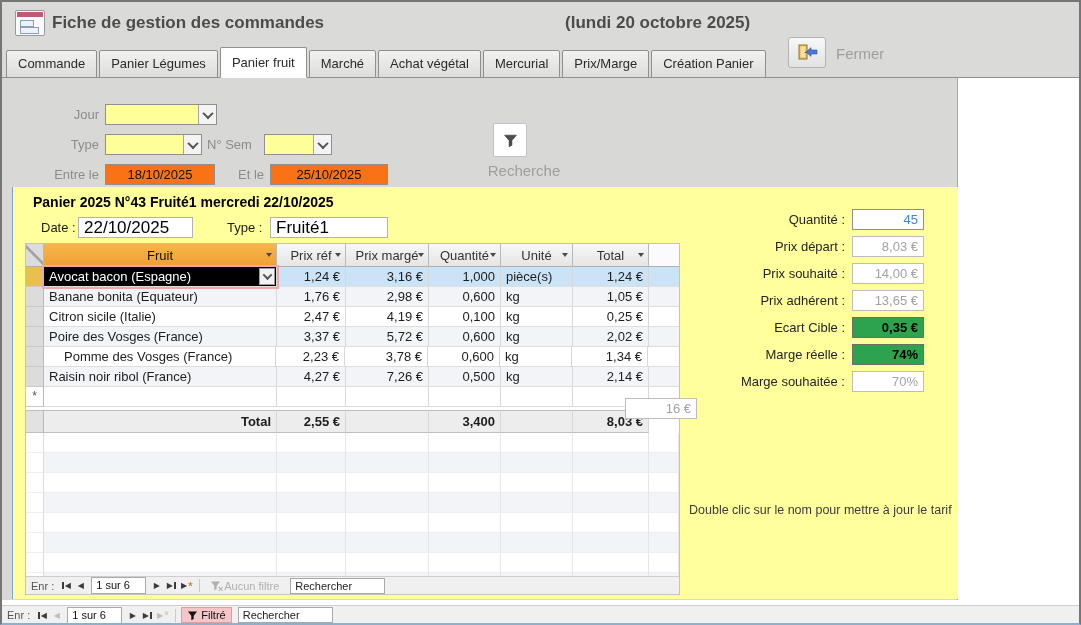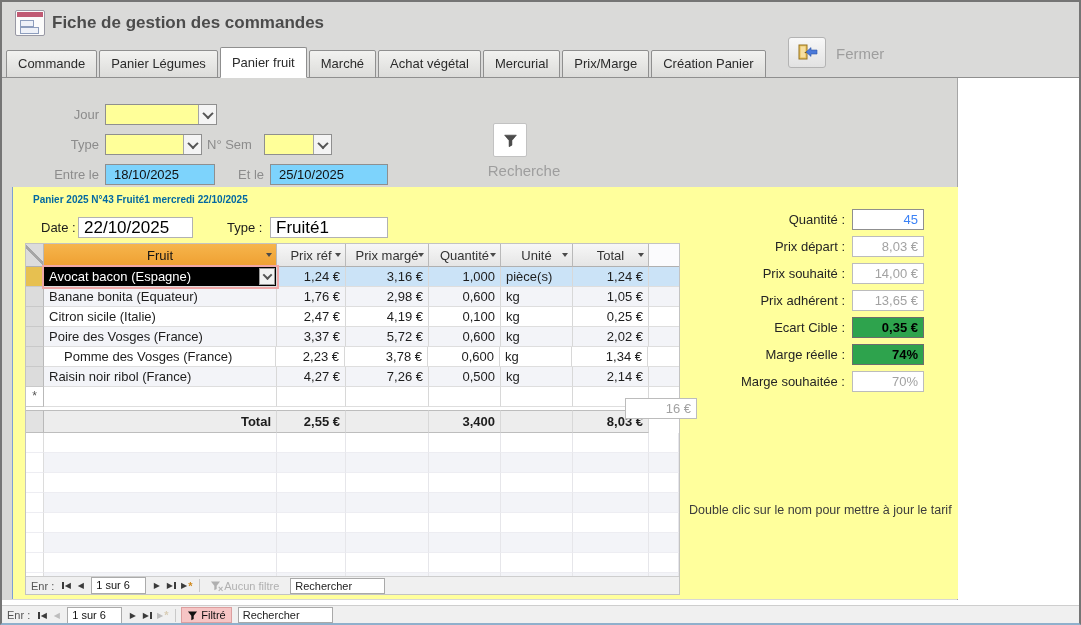--- a/index.html
+++ b/index.html
@@ -23,27 +23,27 @@
   .close-label{position:absolute;left:834px;top:43px;font-size:15px;color:#9e9e9e;}
 
   
   .formarea{position:absolute;left:0;top:76px;width:956px;height:522px;background:#d8d8d6;border-right:1px solid #a6a6a6;box-sizing:border-box;}
 
   .flabel{position:absolute;font-size:13px;color:#8c8c8c;line-height:21px;text-align:right;}
   .combo{position:absolute;height:21px;background:#ffff99;border:1px solid #8f8f8f;box-sizing:border-box;display:flex;}
   .combo .cval{flex:1;font-size:13px;line-height:19px;padding:0 4px;border:none;background:transparent;outline:none;min-width:0;font-family:inherit;}
   .combo .cbtn{width:17px;background:#f4f4f4;border-left:1px solid #a5a5a5;display:flex;align-items:center;justify-content:center;}
   .chev{width:6px;height:6px;border-left:2px solid #555;border-bottom:2px solid #555;transform:rotate(-45deg) translate(1px,-1px);}
-  .dfield{position:absolute;height:21px;background:#7dd3fc;border:1px solid #8f8f8f;box-sizing:border-box;font-size:13px;text-align:left;padding:0 8px;color:#111;outline:none;font-family:inherit;}
+  .dfield{position:absolute;height:21px;background:#f97316;border:1px solid #8f8f8f;box-sizing:border-box;font-size:13px;text-align:center;padding:0 18px;color:#111;outline:none;font-family:inherit;}
   .searchbtn{position:absolute;left:491px;top:45px;width:32px;height:32px;background:#fff;border:1px solid #c2c2c2;border-radius:2px;display:flex;align-items:center;justify-content:center;}
   .search-label{position:absolute;left:477px;top:84px;width:90px;text-align:center;font-size:15px;color:#9e9e9e;}
 
   
   .ypanel{position:absolute;left:10px;top:109px;width:946px;height:412px;background:#ffff9c;border-left:1px solid #7d9fd4;box-sizing:border-box;}
-  .ptitle{position:absolute;left:20px;top:7px;font-size:10px;font-weight:bold;color:#0369a1;}
+  .ptitle{position:absolute;left:20px;top:7px;font-size:14px;font-weight:bold;color:#000000;}
   .plabel{position:absolute;font-size:13px;color:#1c1c1c;line-height:21px;}
   .pfield{position:absolute;height:21px;background:#fff;border:1px solid #b2b2b2;box-sizing:border-box;font-size:17px;padding:0 5px;color:#000;outline:none;font-family:inherit;}
 
   
   .sheet{position:absolute;left:12px;top:56px;width:655px;height:352px;background:#fff;border:1px solid #c3c3c3;box-sizing:border-box;overflow:hidden;}
   .shead{display:flex;height:23px;}
   .hc{box-sizing:border-box;border-right:1px solid #b9b9b9;border-bottom:1px solid #b0b0b0;background:linear-gradient(#f7f7f7,#e5e5e5);font-size:13px;color:#333;display:flex;align-items:center;justify-content:center;position:relative;flex:none;}
   .hc.corner{width:18px;background:#dcdcdc;background-image:linear-gradient(45deg,transparent 46%,#a6a6a6 46%,#a6a6a6 55%,transparent 55%);}
   .hc.fruitH{background:linear-gradient(#f6b54c,#efa032);color:#141414;}
   .hc.hfill{flex:1;border-right:none;background:#fbfbfd;}
@@ -105,20 +105,21 @@
 
 <div class="win">
 
   <div class="titlebar">
     <div class="form-ico">
         <div class="cap"></div>
         <div class="b1"></div>
         <div class="b2"></div>
       </div>
     <div class="title">Fiche de gestion des commandes</div>
+    <div class="datenote">(lundi 20 octobre 2025)</div>
   </div>
 
   <div class="tabbar">
     <div class="tabs" id="tabs">
         <div class="tab">Commande</div>
         <div class="tab">Panier Légumes</div>
         <div class="tab active">Panier fruit</div>
         <div class="tab">Marché</div>
         <div class="tab">Achat végétal</div>
         <div class="tab">Mercurial</div>

